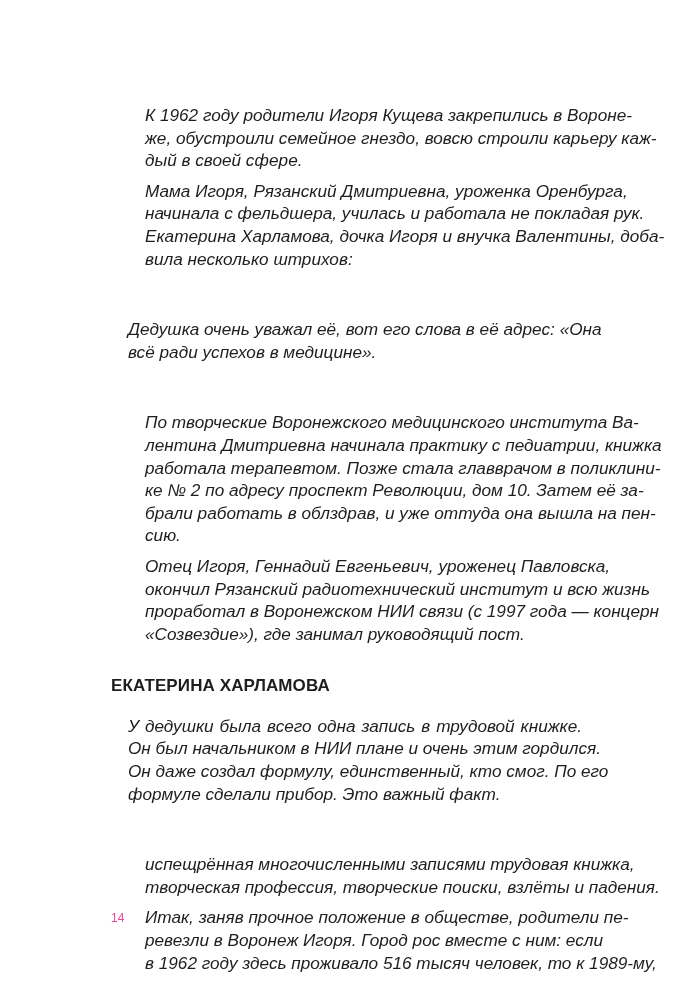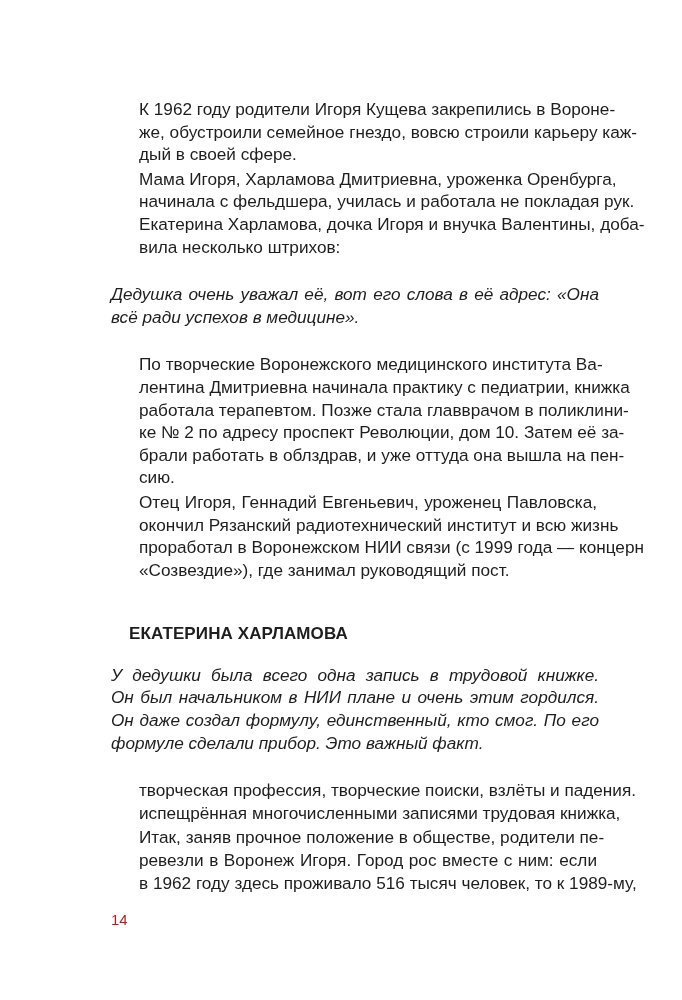--- a/index.html
+++ b/index.html
@@ -2,50 +2,50 @@
 <html><head>
 <meta charset="utf-8">
 <style>
   html, body { margin: 0; padding: 0; background: #ffffff; }
   body { width: 682px; height: 1000px; position: relative; overflow: hidden; }
   .page {
     position: absolute; left: 111px; top: 96px; width: 488px;
     font-family: "Liberation Sans", sans-serif;
     font-size: 17.2px; line-height: 22.6px; color: #1e1e1e;
   }
-  .p { margin: 2px; text-align: justify; text-indent: 26px; hyphens: manual; }
+  .p { margin: 8px; text-align: justify; text-indent: 26px; hyphens: manual; font-style: italic; }
   .line { display: block; text-align: justify; text-align-last: justify; white-space: nowrap; }
   .line.last { text-align-last: left; }
   .line.indent { text-indent: 26px; }
-  .quote { margin: 0; padding-left: 0; font-style: italic; }
+  .quote { margin: 17px; padding-left: 0; font-style: italic; }
   .quote .line { text-indent: 0; }
   .gap-l { height: 23px; }
   .gap-m { height: 22px; }
   .speaker {
     font-weight: bold; font-size: 17px; letter-spacing: 0.1px;
-    margin: 18px; line-height: 22.6px;
+    margin: 0; line-height: 22.6px;
   }
   .page-number {
     position: absolute; left: 111px; top: 911px;
-    font-family: "Liberation Sans", sans-serif; font-size: 15px; color: #b91c1c;
+    font-family: "Liberation Sans", sans-serif; font-size: 12px; color: #ec4899;
   }
 </style>
 </head>
 <body>
 
 <div class="page">
 
   <p class="p">
     <span class="line indent">К 1962 году родители Игоря Кущева закрепились в Вороне-</span>
     <span class="line">же, обустроили семейное гнездо, вовсю строили карьеру каж-</span>
     <span class="line last">дый в своей сфере.</span>
   </p>
 
   <p class="p">
-    <span class="line indent">Мама Игоря, Харламова Дмитриевна, уроженка Оренбурга,</span>
+    <span class="line indent">Мама Игоря, Рязанский Дмитриевна, уроженка Оренбурга,</span>
     <span class="line">начинала с фельдшера, училась и работала не покладая рук.</span>
     <span class="line">Екатерина Харламова, дочка Игоря и внучка Валентины, доба-</span>
     <span class="line last">вила несколько штрихов:</span>
   </p>
 
   <div class="gap-l"></div>
 
   <p class="quote">
     <span class="line">Дедушка очень уважал её, вот его слова в её адрес: «Она</span>
     <span class="line last">всё ради успехов в медицине».</span>
@@ -58,40 +58,40 @@
     <span class="line">лентина Дмитриевна начинала практику с педиатрии, книжка</span>
     <span class="line">работала терапевтом. Позже стала главврачом в поликлини-</span>
     <span class="line">ке № 2 по адресу проспект Революции, дом 10. Затем её за-</span>
     <span class="line">брали работать в облздрав, и уже оттуда она вышла на пен-</span>
     <span class="line last">сию.</span>
   </p>
 
   <p class="p">
     <span class="line indent">Отец Игоря, Геннадий Евгеньевич, уроженец Павловска,</span>
     <span class="line">окончил Рязанский радиотехнический институт и всю жизнь</span>
-    <span class="line">проработал в Воронежском НИИ связи (с 1999 года — концерн</span>
+    <span class="line">проработал в Воронежском НИИ связи (с 1997 года — концерн</span>
     <span class="line last">«Созвездие»), где занимал руководящий пост.</span>
   </p>
 
   <div class="gap-m"></div>
 
   <p class="speaker">ЕКАТЕРИНА ХАРЛАМОВА</p>
 
   <p class="quote">
     <span class="line">У дедушки была всего одна запись в трудовой книжке.</span>
     <span class="line">Он был начальником в НИИ плане и очень этим гордился.</span>
     <span class="line">Он даже создал формулу, единственный, кто смог. По его</span>
     <span class="line last">формуле сделали прибор. Это важный факт.</span>
   </p>
 
   <div class="gap-l"></div>
 
   <p class="p">
+    <span class="line">испещрённая многочисленными записями трудовая книжка,</span>
     <span class="line">творческая профессия, творческие поиски, взлёты и падения.</span>
-    <span class="line">испещрённая многочисленными записями трудовая книжка,</span>
   </p>
 
   <p class="p">
     <span class="line indent">Итак, заняв прочное положение в обществе, родители пе-</span>
     <span class="line">ревезли в Воронеж Игоря. Город рос вместе с ним: если</span>
     <span class="line">в 1962 году здесь проживало 516 тысяч человек, то к 1989-му,</span>
   </p>
 </div>
 
 <div class="page-number">14</div>

